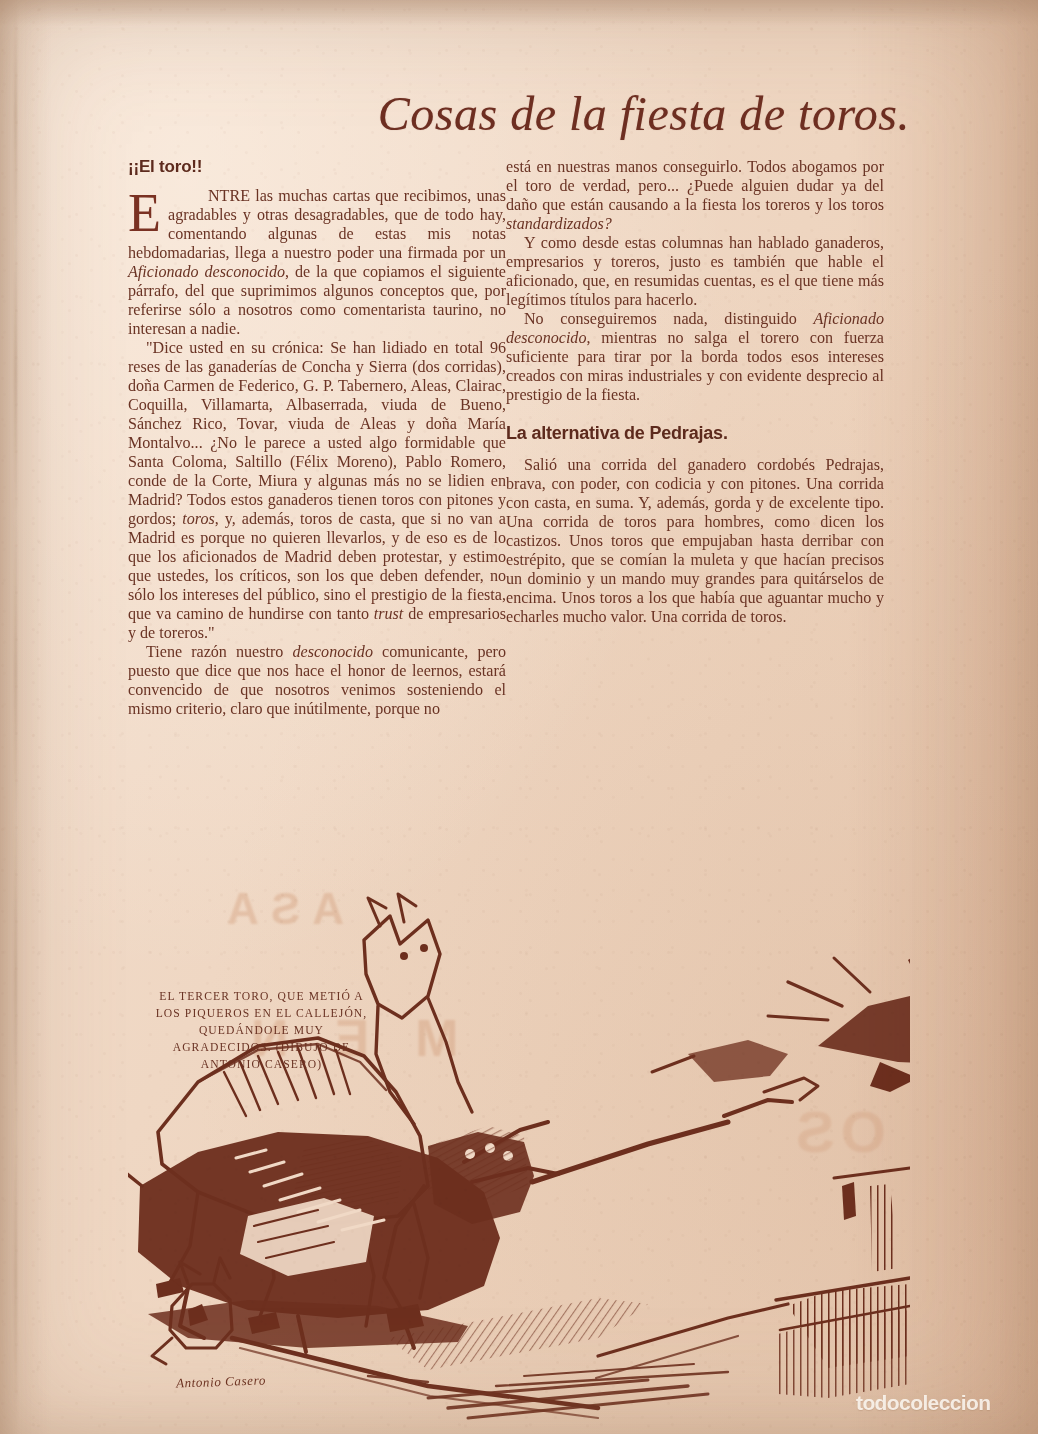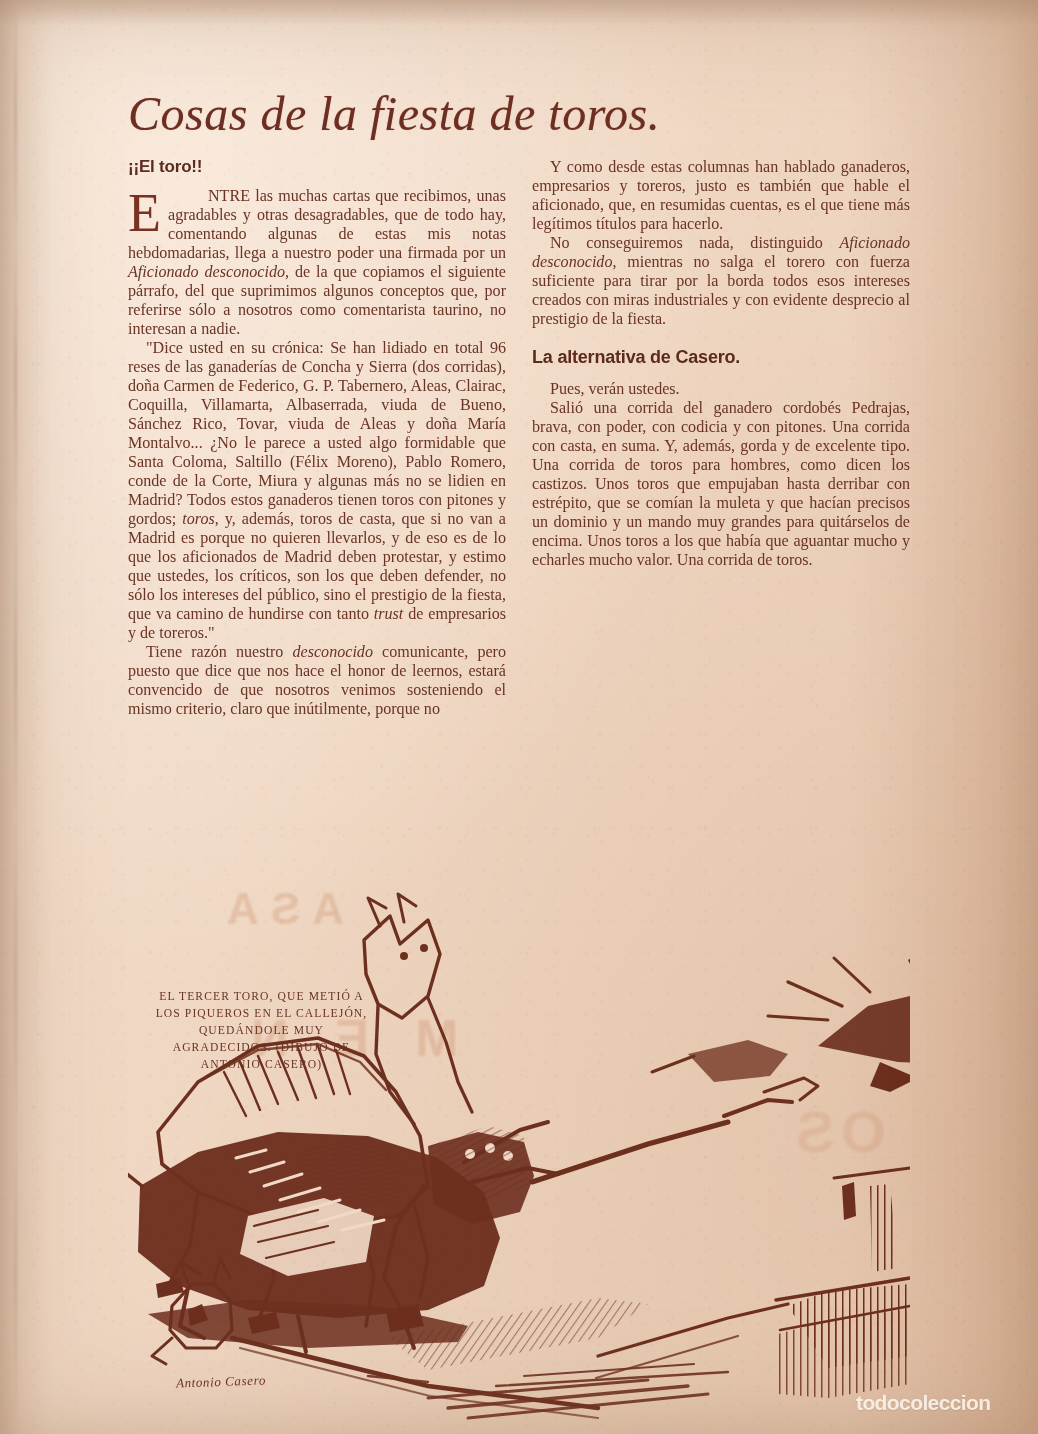--- a/index.html
+++ b/index.html
@@ -69,26 +69,26 @@
   }
 
   
   .sheet{position:absolute;left:128px;top:86px;width:782px;}
 
   .masthead{
     font-family:"Liberation Serif",serif;
     font-style:italic;font-weight:400;
     font-size:48px;letter-spacing:.5px;
     color:#6e2f22;
-    text-align:left;
+    text-align:right;
     margin:0 0 16px 0;
     text-shadow:0 0 1px rgba(110,47,34,.35);
   }
 
-  .cols{display:flex;gap:26px;}
+  .cols{display:flex;}
   .col{width:378px;}
 
   .subhead{
     font-family:"Liberation Sans",sans-serif;
     font-weight:700;font-size:17px;
     color:#5d2a1d;
     margin:0 0 9px 0;
     letter-spacing:-.2px;
   }
   .subhead.second{margin-top:19px;margin-bottom:11px;font-size:18px;}
@@ -173,29 +173,30 @@
 
         <p class="body"><span>"Dice usted en su crónica: Se han lidiado en total 96 reses de las ganaderías de Concha y Sierra (dos corridas), doña Carmen de Federico, G. P. Tabernero, Aleas, Clairac, Coquilla, Villamarta, Albaserrada, viuda de Bueno, Sánchez Rico, Tovar, viuda de Aleas y doña María Montalvo... ¿No le parece a usted algo formidable que Santa Coloma, Saltillo (Félix Moreno), Pablo Romero, conde de la Corte, Miura y algunas más no se lidien en Madrid? Todos estos ganaderos tienen toros con pitones y gordos; </span><i>toros</i><span>, y, además, toros de casta, que si no van a Madrid es porque no quieren llevarlos, y de eso es de lo que los aficionados de Madrid deben protestar, y estimo que ustedes, los críticos, son los que deben defender, no sólo los intereses del público, sino el prestigio de la fiesta, que va camino de hundirse con tanto </span><i>trust</i><span> de empresarios y de toreros."</span>
         </p>
 
         <p class="body"><span>Tiene razón nuestro </span><i>desconocido</i><span> comunicante, pero puesto que dice que nos hace el honor de leernos, estará convencido de que nosotros venimos sosteniendo el mismo criterio, claro que inútilmente, porque no</span>
         </p>
       </div>
 
       <div class="col">
 
+        <p class="body noind"><span>está en nuestras manos conseguirlo. Todos abogamos por el toro de verdad, pero... ¿Puede alguien dudar ya del daño que están causando a la fiesta los toreros y los toros </span><i>standardizados?</i>
+        </p>
 
         <p class="body">Y como desde estas columnas han hablado ganaderos, empresarios y toreros, justo es también que hable el aficionado, que, en resumidas cuentas, es el que tiene más legítimos títulos para hacerlo.</p>
 
         <p class="body"><span>No conseguiremos nada, distinguido </span><i>Aficionado desconocido</i><span>, mientras no salga el torero con fuerza suficiente para tirar por la borda todos esos intereses creados con miras industriales y con evidente desprecio al prestigio de la fiesta.</span>
         </p>
 
-        <h2 class="subhead second">La alternativa de Casero.</h2>
-
-        <p class="body">Pues, verán ustedes.</p>
+        <h2 class="subhead second">La alternativa de Pedrajas.</h2>
+
         <p class="body">Salió una corrida del ganadero cordobés Pedrajas, brava, con poder, con codicia y con pitones. Una corrida con casta, en suma. Y, además, gorda y de excelente tipo. Una corrida de toros para hombres, como dicen los castizos. Unos toros que empujaban hasta derribar con estrépito, que se comían la muleta y que hacían precisos un dominio y un mando muy grandes para quitárselos de encima. Unos toros a los que había que aguantar mucho y echarles mucho valor. Una corrida de toros.</p>
       </div>
     </div>
 
     <div class="figure">
 
       <div class="caption">El tercer toro, que metió a los piqueros en el callejón, quedándole muy agradecidos. (Dibujo de Antonio Casero)</div>
 
       <svg class="artwork" viewBox="0 0 782 540" xmlns="http://www.w3.org/2000/svg">
         <defs>

